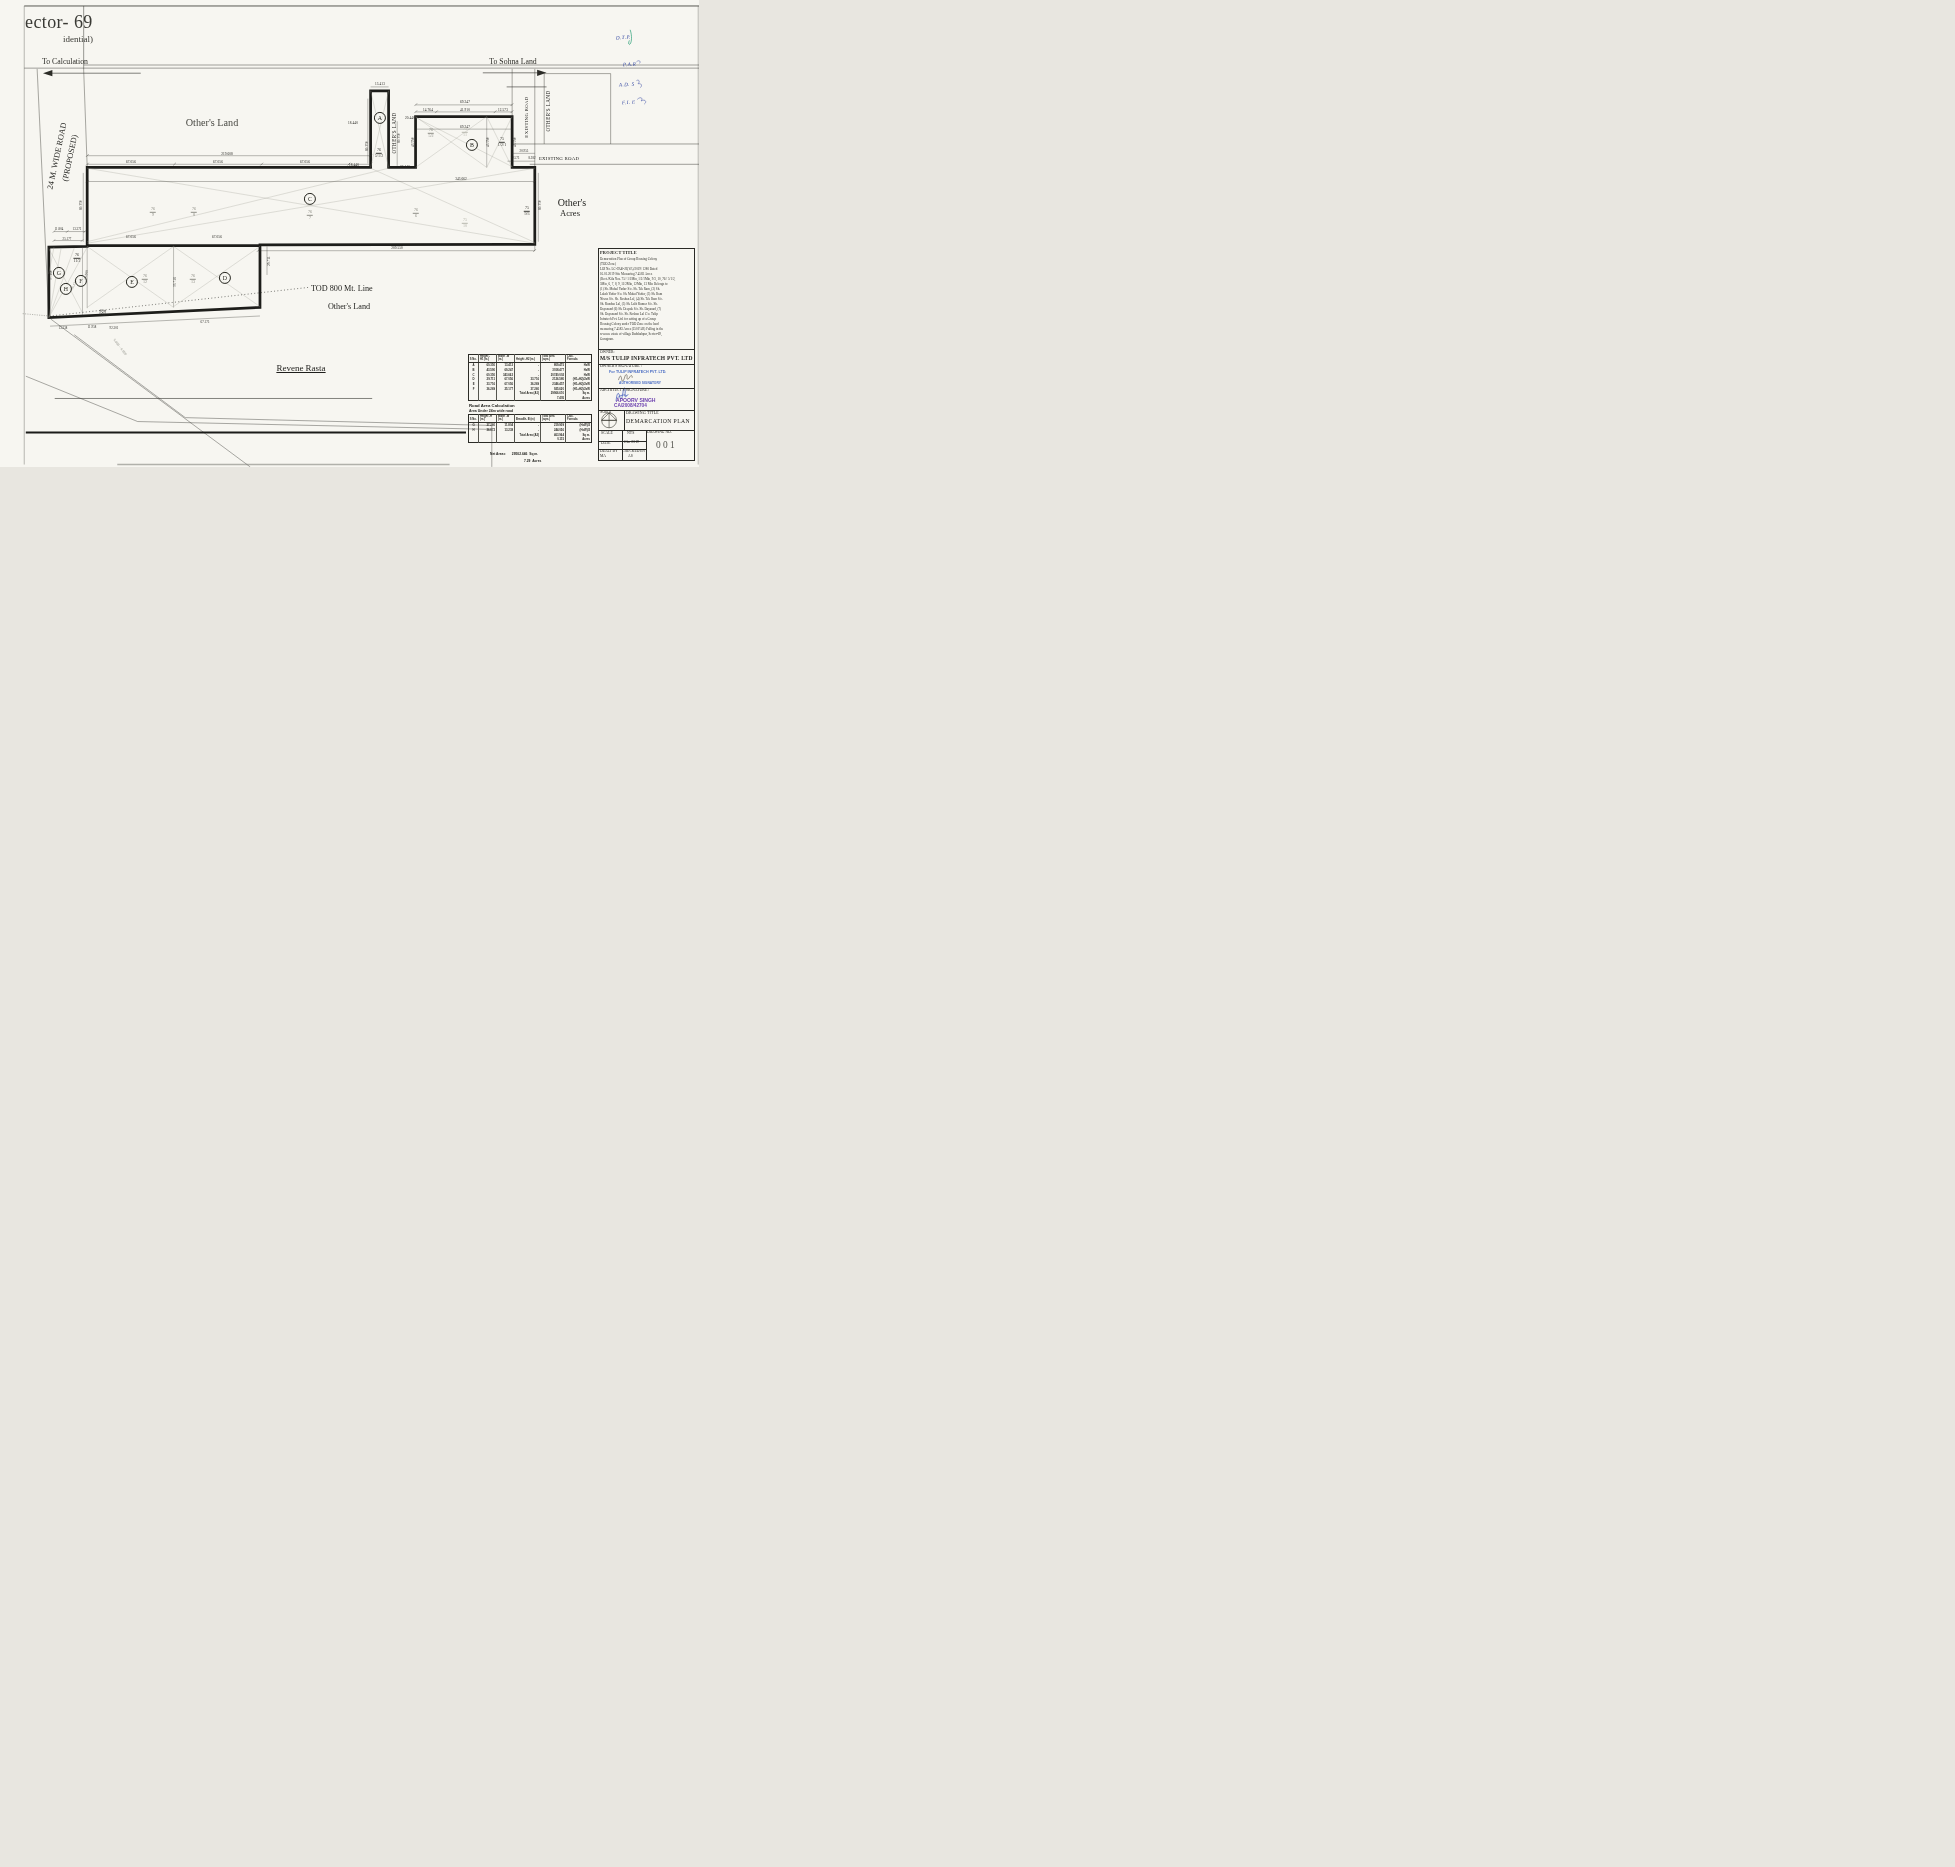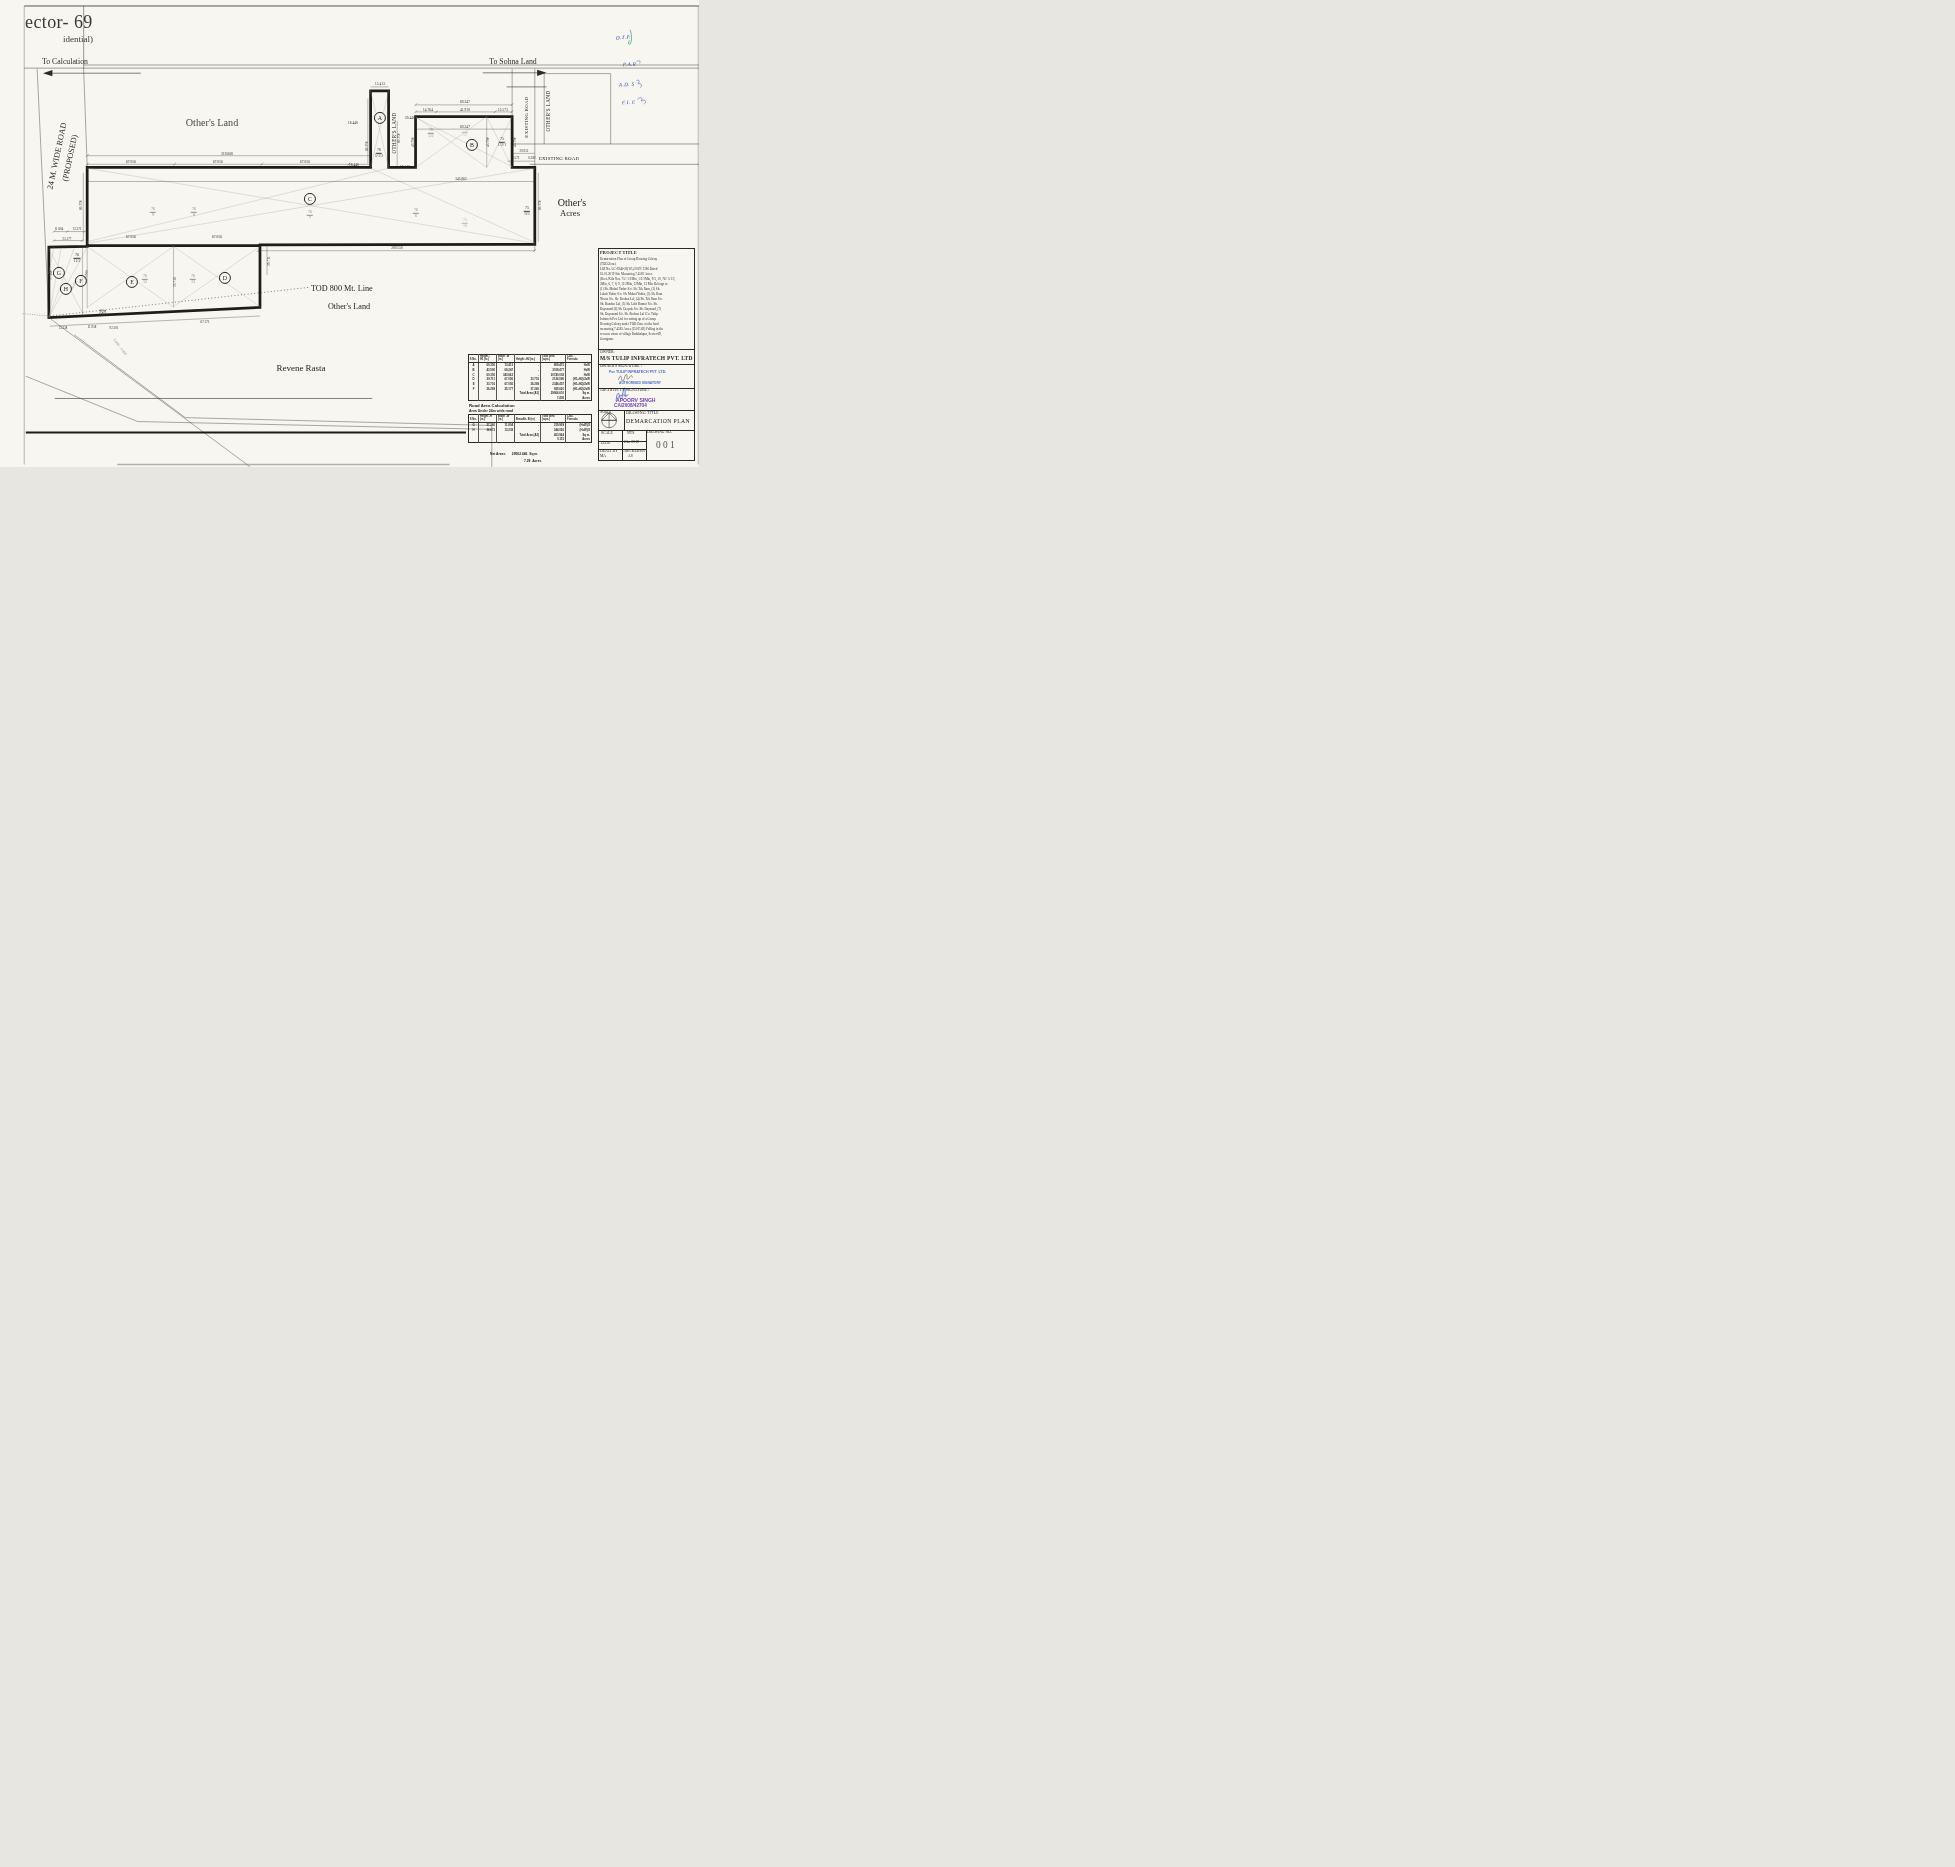--- a/index.html
+++ b/index.html
@@ -130,21 +130,21 @@
   <div class="tl vlab ctr" style="left:394px;top:133px;font-size:5.1px;transform:translate(-50%,-50%) rotate(-90deg);">OTHER'S LAND</div>
   <div class="tl vlab ctr" style="left:548px;top:111px;font-size:5.1px;transform:translate(-50%,-50%) rotate(-90deg);">OTHER'S LAND</div>
   <div class="tl vlab ctr" style="left:526px;top:117px;font-size:4.7px;transform:translate(-50%,-50%) rotate(-90deg);">EXISTING ROAD</div>
   <div class="tl ctr" style="left:559px;top:158px;font-size:4.9px;letter-spacing:0.2px;">EXISTING ROAD</div>
   <div class="tl ctr" style="left:572px;top:202px;font-size:10px;">Other's</div>
   <div class="tl ctr" style="left:570px;top:213px;font-size:8.6px;">Acres</div>
   <div class="tl ctr" style="left:57px;top:156px;font-size:8.2px;transform:translate(-50%,-50%) rotate(-78deg);">24 M. WIDE ROAD</div>
   <div class="tl ctr" style="left:70px;top:158px;font-size:8.2px;transform:translate(-50%,-50%) rotate(-78deg);">(PROPOSED)</div>
   <div class="tl" style="left:311px;top:284px;font-size:8.2px;">TOD 800 Mt. Line</div>
   <div class="tl ctr" style="left:349px;top:306px;font-size:8.2px;">Other's Land</div>
-  <div class="tl ctr" style="left:301px;top:368px;font-size:9px;">Revene Rasta</div>
+  <div class="tl ctr" style="left:301px;top:368px;font-size:9px;text-decoration:underline;">Revene Rasta</div>
   <div class="tl ctr dim g" style="left:120px;top:347px;transform:translate(-50%,-50%) rotate(52deg);">9.000—9.000</div>
 
   <div id="genlayer">
       <div class="dim " style="left: 380px; top: 84px; transform: translate(-50%, -50%); position: absolute;">13.413</div>
       <div class="dim " style="left: 353px; top: 123px; transform: translate(-50%, -50%); position: absolute;">18.440</div>
       <div class="dim " style="left: 410px; top: 118px; transform: translate(-50%, -50%); position: absolute;">20.440</div>
       <div class="dim " style="left: 367px; top: 146px; transform: translate(-50%, -50%) rotate(-90deg); position: absolute;">60.350</div>
       <div class="dim " style="left: 399px; top: 138px; transform: translate(-50%, -50%) rotate(-90deg); position: absolute;">60.350</div>
       <div class="dim " style="left: 354px; top: 165px; transform: translate(-50%, -50%); position: absolute;">18.440</div>
       <div class="dim " style="left: 405px; top: 167px; transform: translate(-50%, -50%); position: absolute;">20.440</div>

